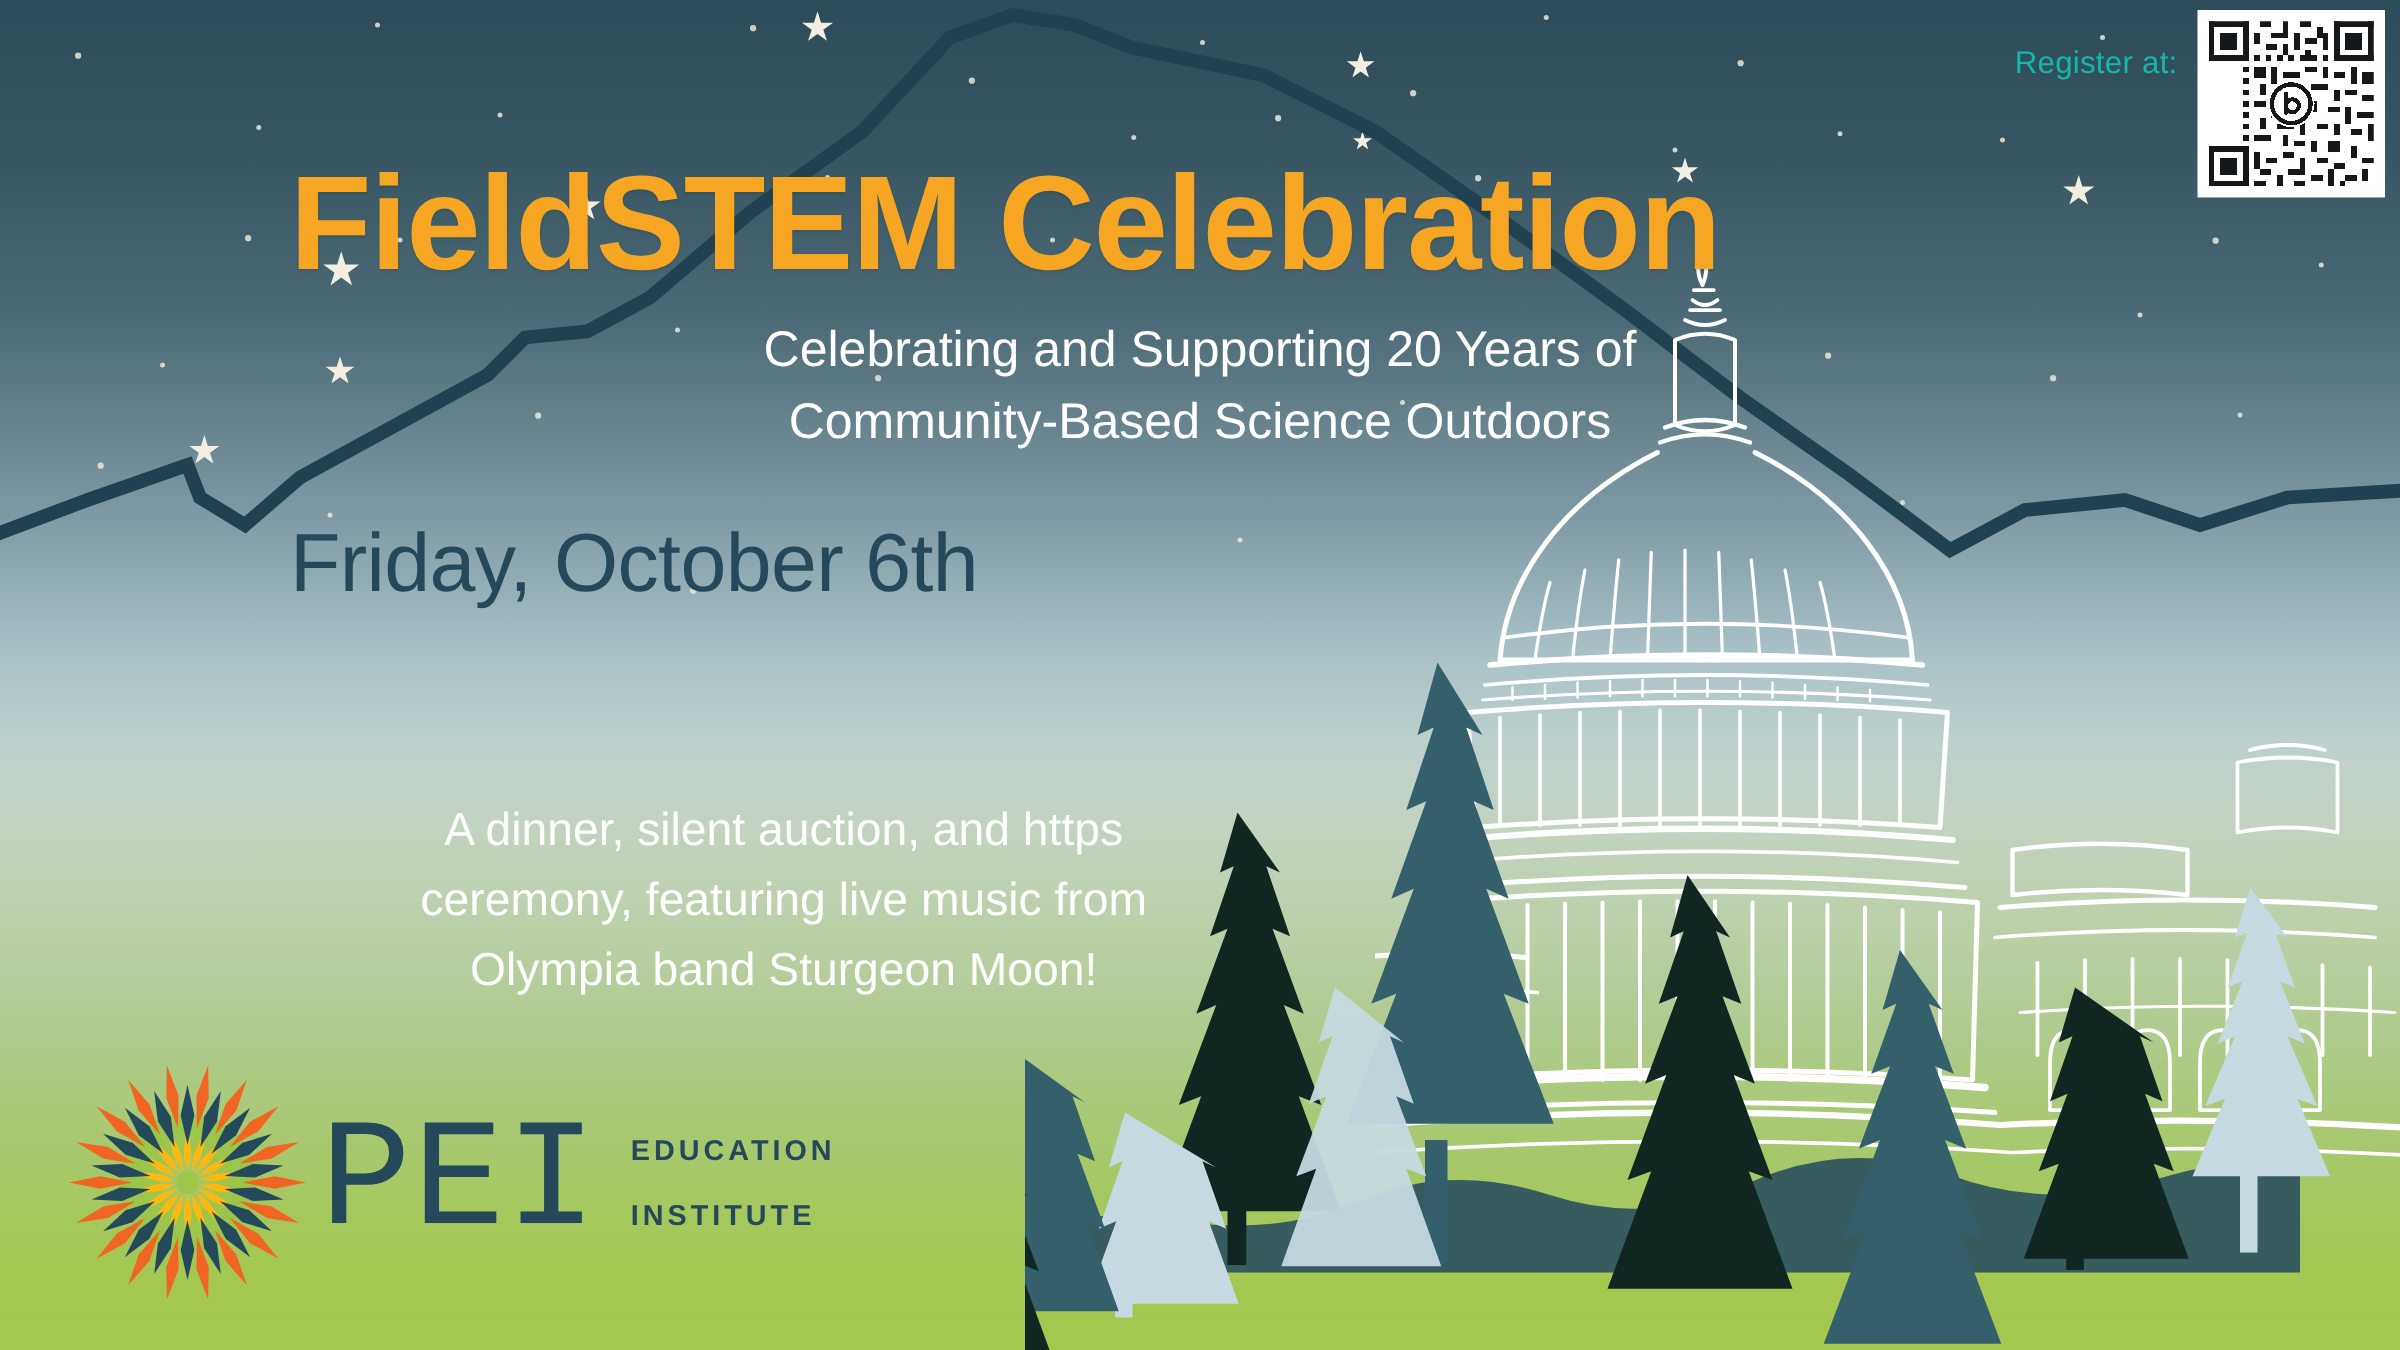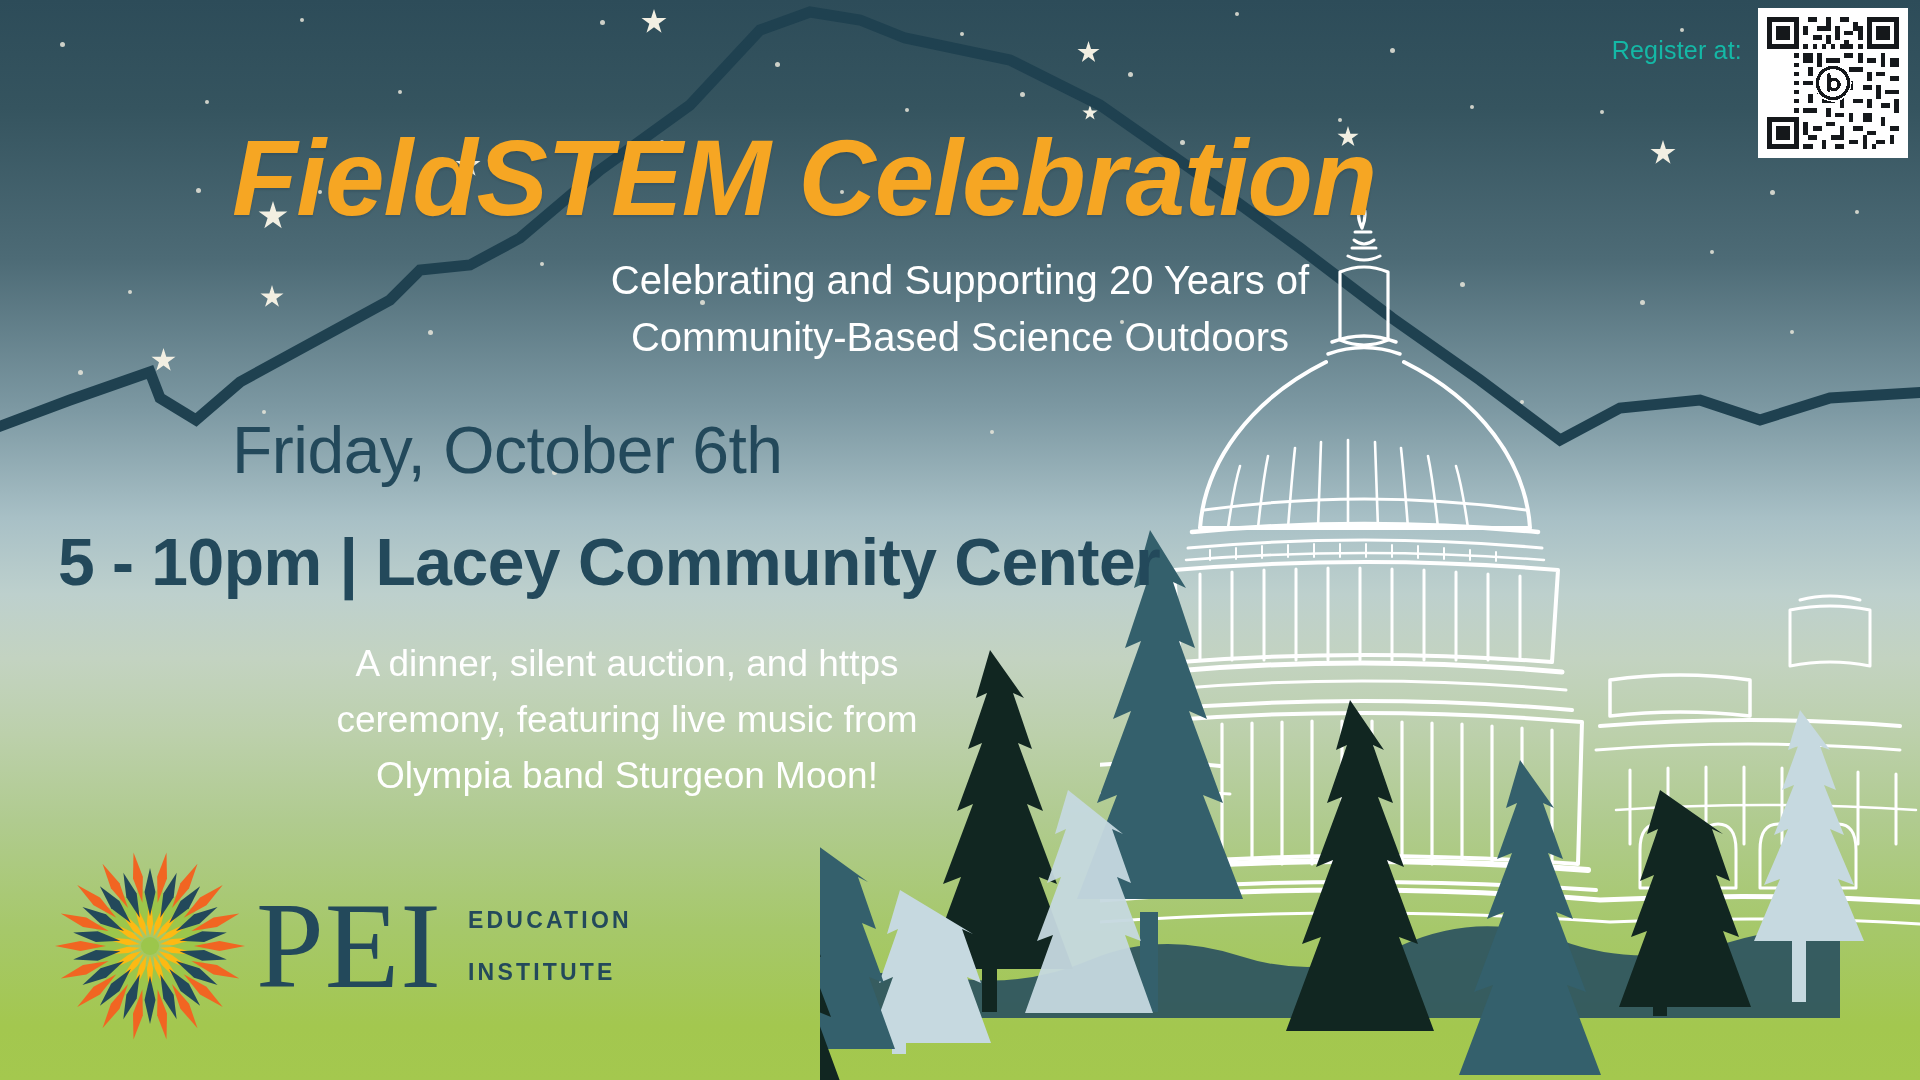--- a/index.html
+++ b/index.html
@@ -80,21 +80,20 @@
   
   .title {
     position:absolute; top:122px; left:0; width:1608px;
     text-align:center;
     font-size:107px;
     font-weight:bold;
     color:#f6a623;
     letter-spacing:-1px;
     line-height:1.05;
     text-shadow:0 2px 2px rgba(20,45,60,.18);
-    font-style:italic;
   }
 
   
   .subtitle {
     position:absolute; top:252px; left:0; width:1920px;
     text-align:center;
     color:#ffffff;
     font-size:40px;
     font-weight:400;
     line-height:1.42;
@@ -127,21 +126,21 @@
   }
   .description div { white-space:nowrap; }
 
   
   .logo-block {
     position:absolute; left:50px; top:846px;
     display:flex; align-items:center;
   }
   .sunburst { width:200px; height:200px; flex:none; }
   .logo-pei {
-    font-family:Liberation Serif, serif;
+    font-family:Liberation Mono, monospace;
     font-size:122px;
     font-weight:400;
     color:#23495b;
     line-height:1;
     margin-left:6px;
     letter-spacing:1px;
   }
   .logo-words {
     margin-left:26px;
     color:#23495b;
@@ -518,21 +517,20 @@
   </div>
 
   <div class="title">FieldSTEM Celebration</div>
 
   <div class="subtitle">
     <div>Celebrating and Supporting 20 Years of</div>
     <div>Community-Based Science Outdoors</div>
   </div>
 
   <div class="date-line">Friday, October 6th</div>
-  <div class="venue-line">5 - 10pm | Lacey Community Center</div>
 
   <div class="description">
     <div>A dinner, silent auction, and https</div>
     <div>ceremony, featuring live music from</div>
     <div>Olympia band Sturgeon Moon!</div>
   </div>
 
   <div class="logo-block">
 
     <svg class="sunburst" viewBox="0 0 200 200">

